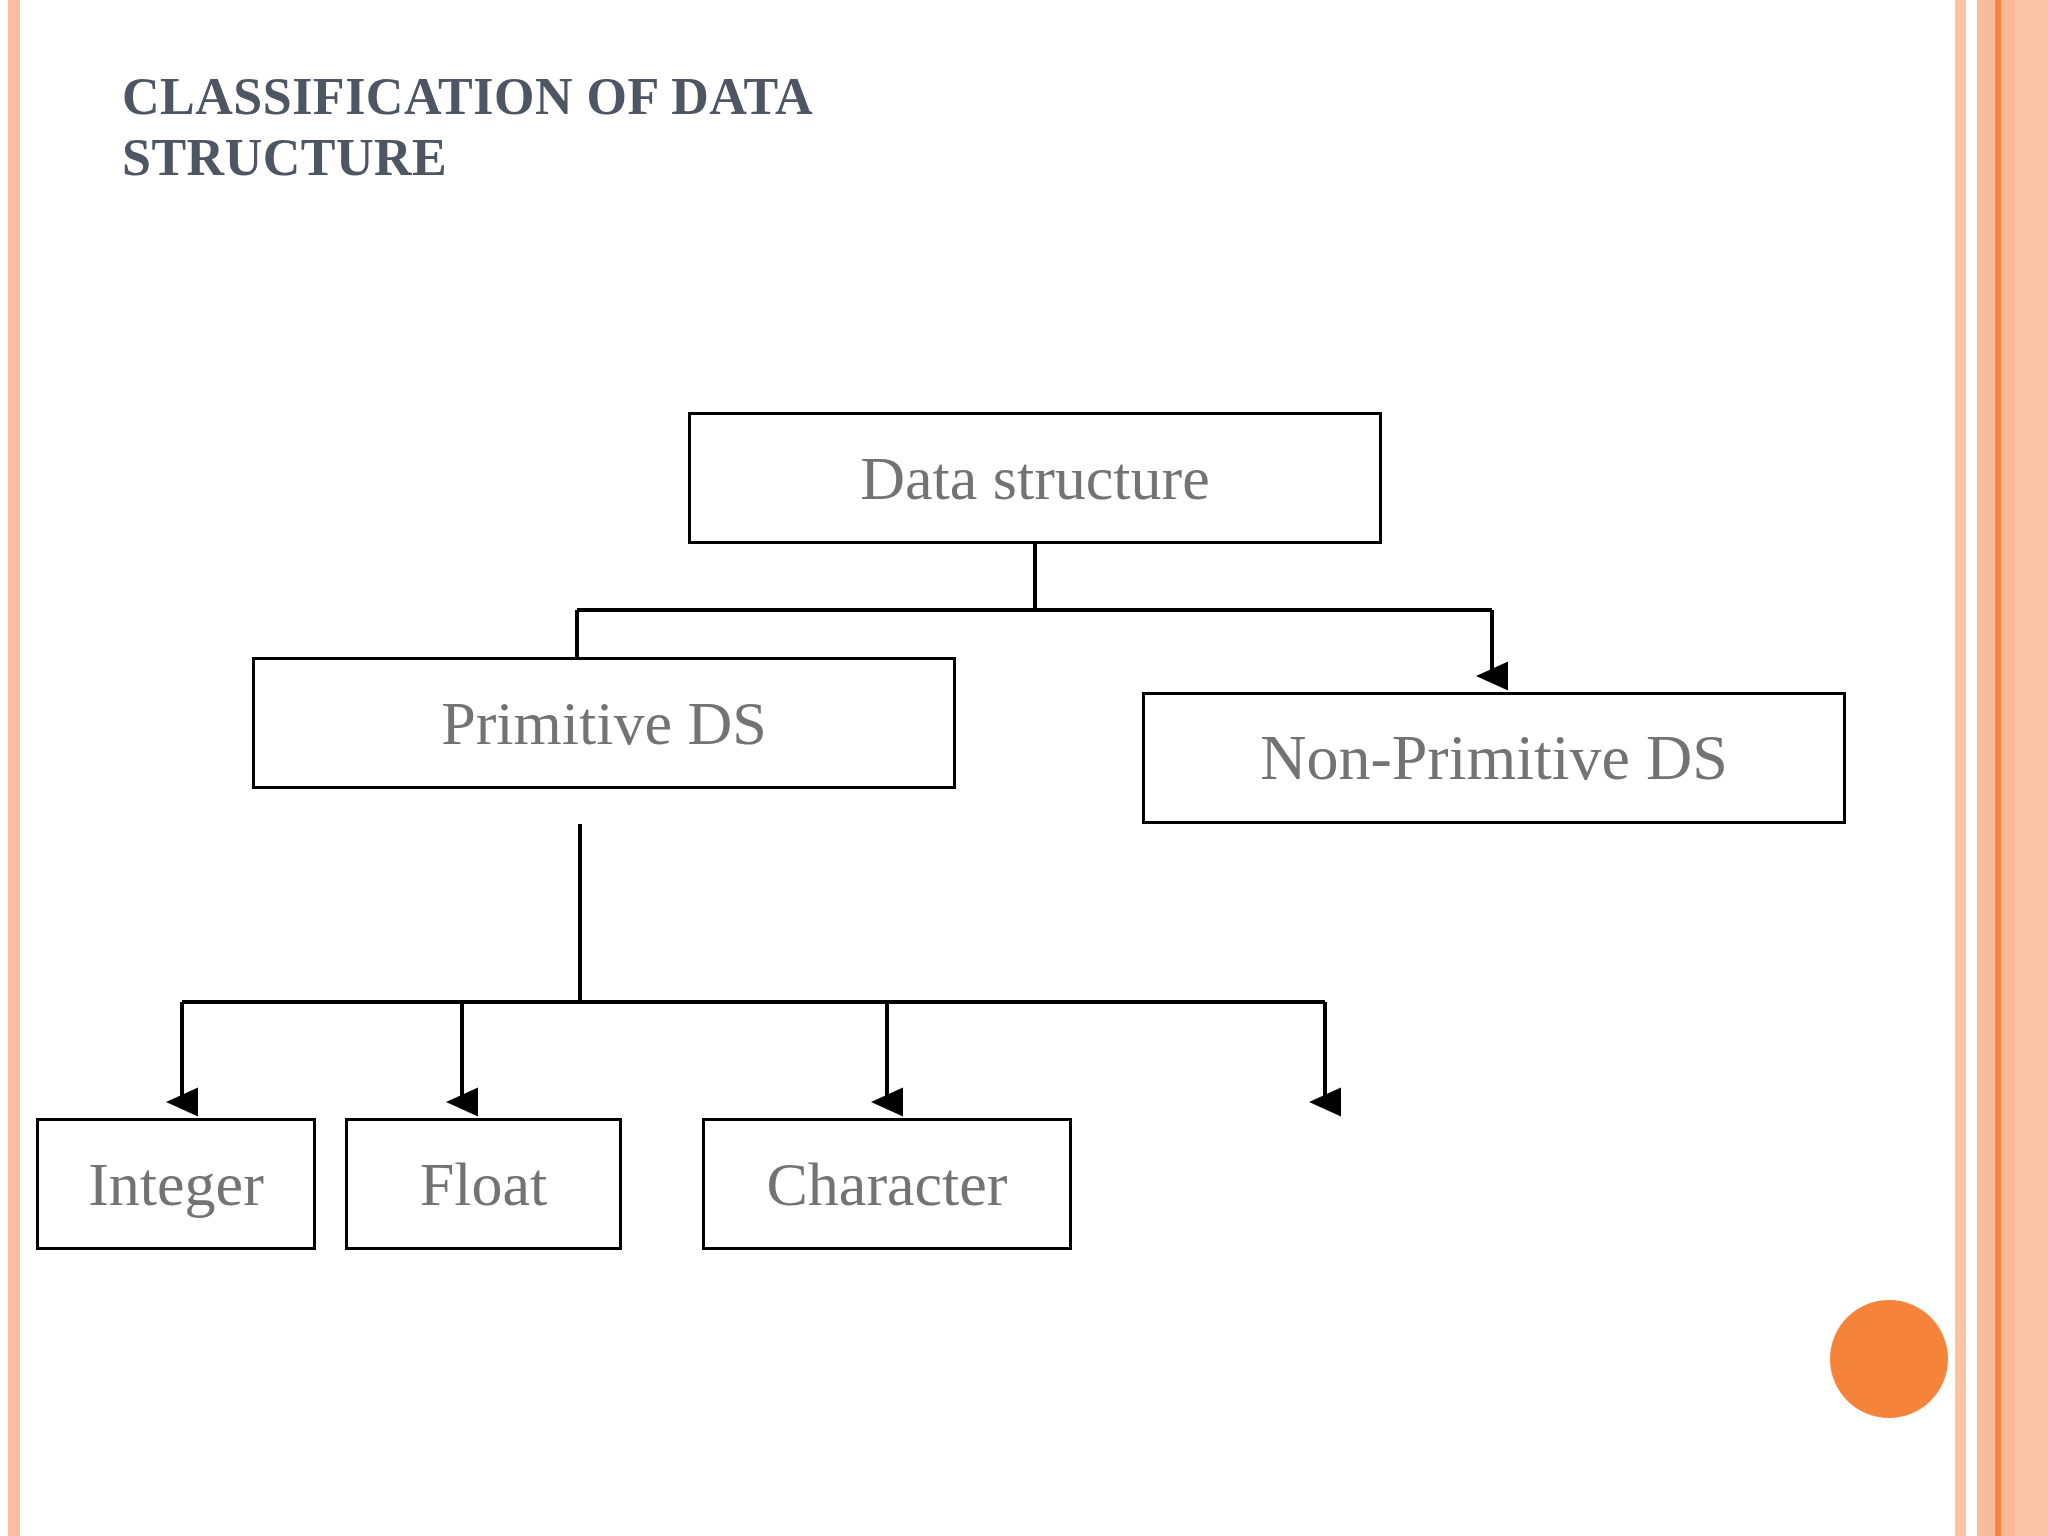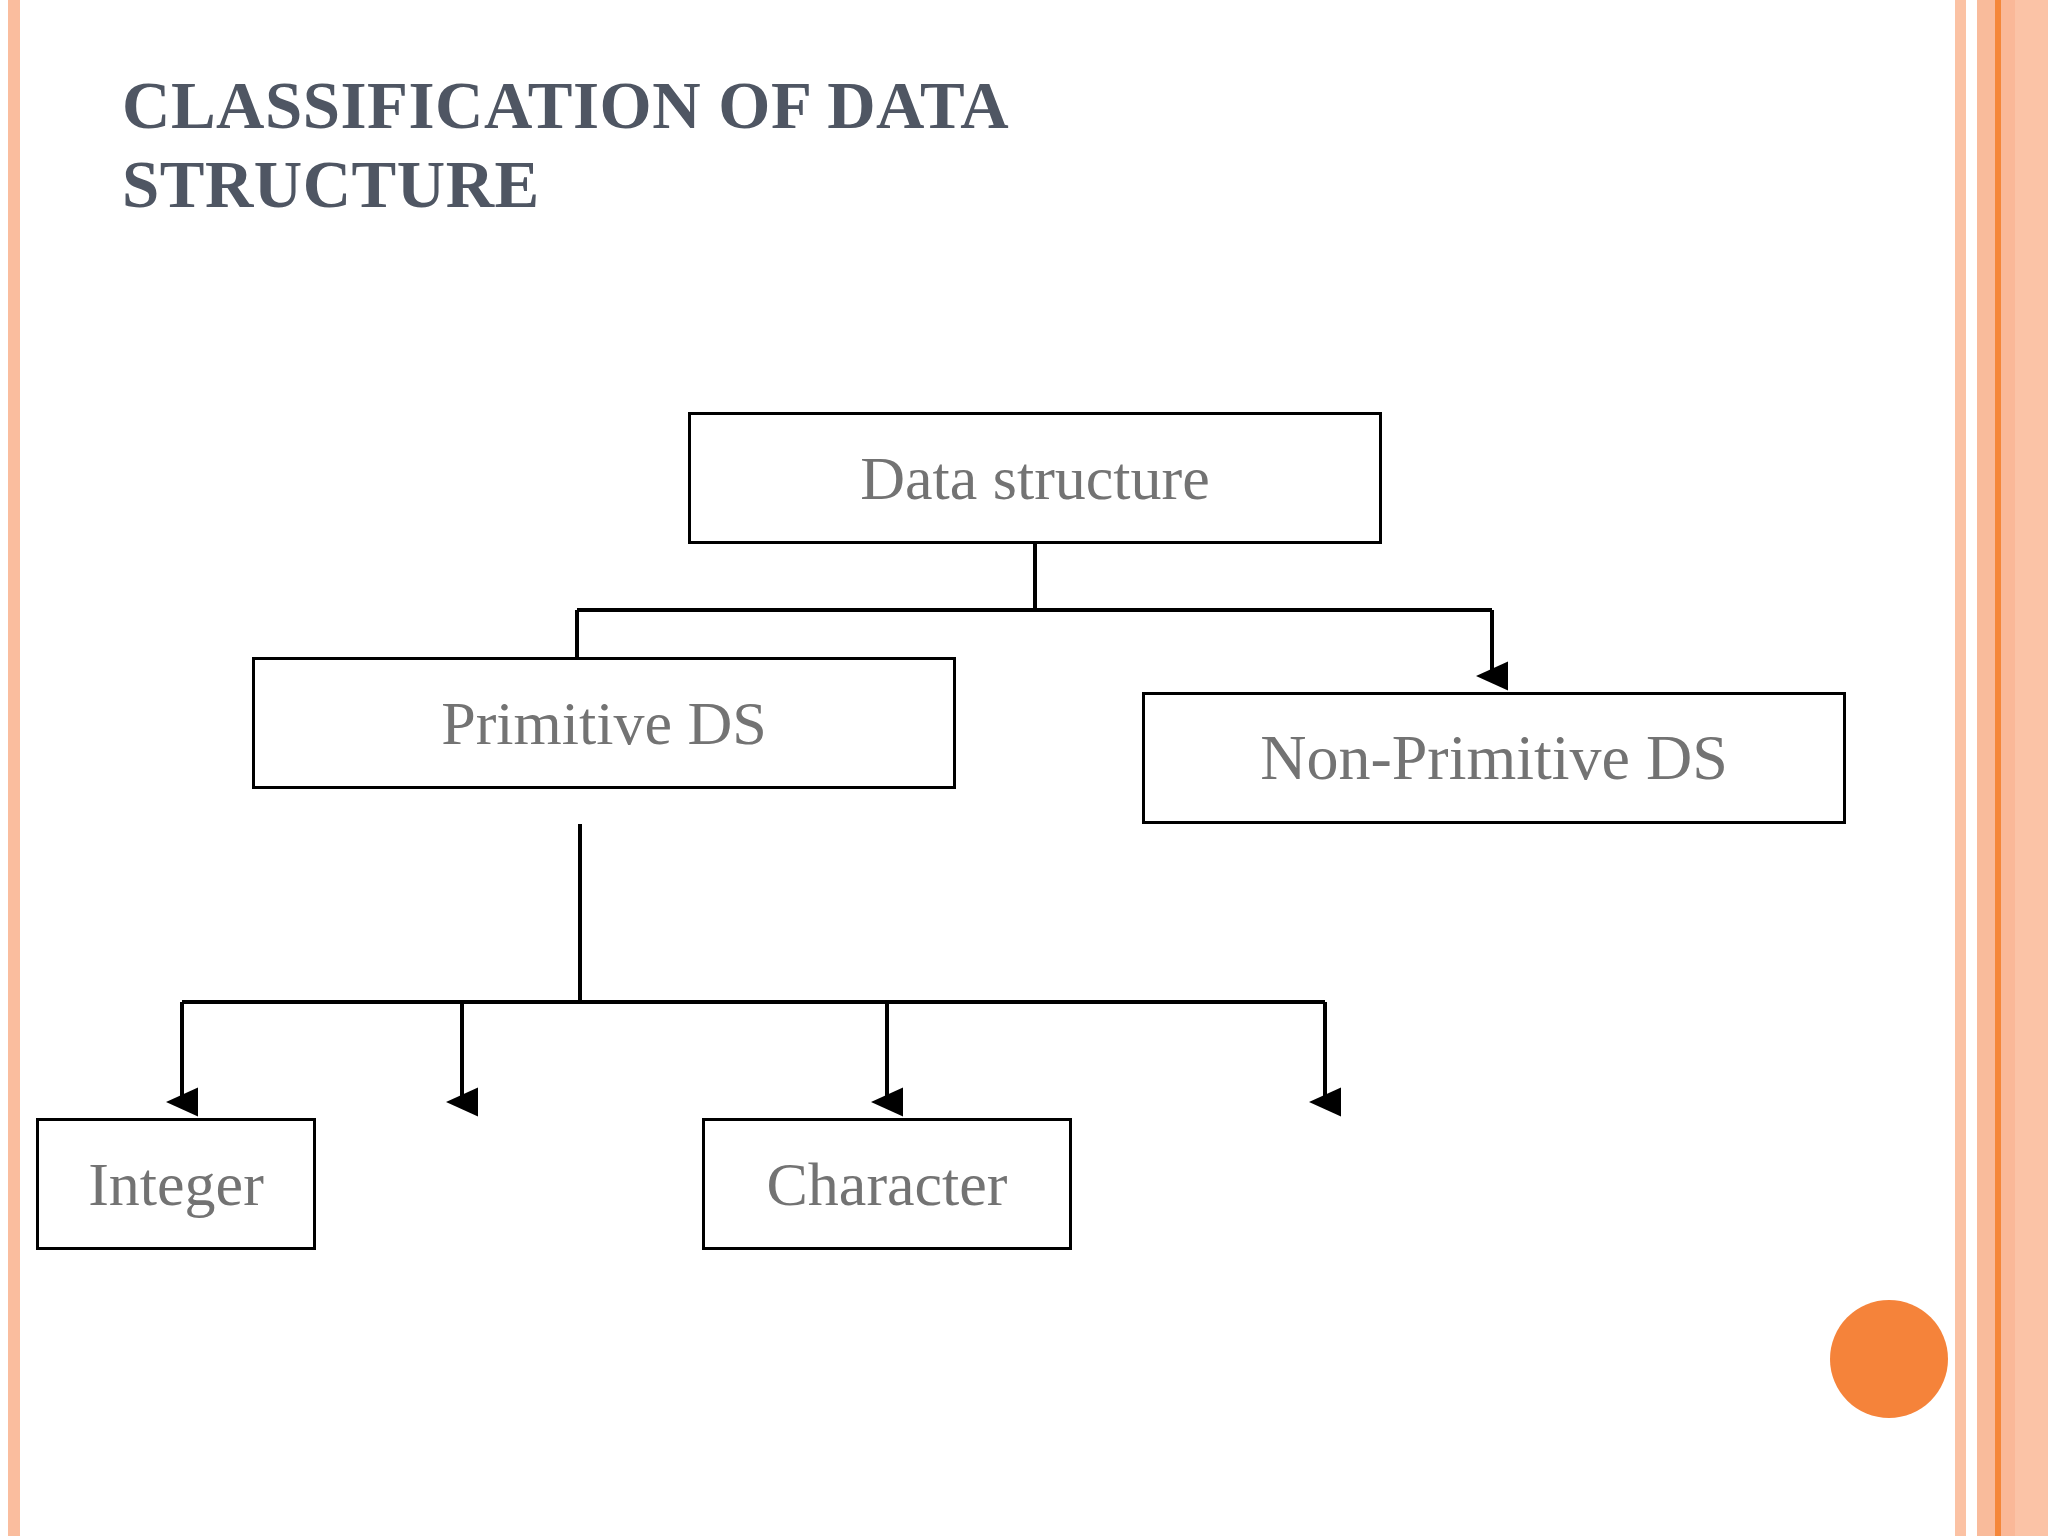--- a/index.html
+++ b/index.html
@@ -31,21 +31,21 @@
 
   
   #title {
     position: absolute;
     left: 122px;
     top: 66px;
     width: 1450px;
     color: #4f5663;
     font-family: "Liberation Serif", "DejaVu Serif", serif;
     font-weight: bold;
-    font-size: 67px;
+    font-size: 52px;
     line-height: 1.18;
     letter-spacing: 0.5px;
     white-space: pre-line;
   }
 
   
   #diagram {
     position: absolute;
     left: 0; top: 0;
     width: 2048px;
@@ -135,20 +135,21 @@
     </svg>
 
     <div class="node" id="node-root">Data structure</div>
 
     <div class="node" id="node-primitive">Primitive DS</div>
 
     <div class="node" id="node-nonprim">Non-Primitive DS</div>
 
     <div class="node" id="node-integer">Integer</div>
 
+    <div class="node" id="node-float">Float</div>
 
     <div class="node" id="node-character">Character</div>
 
 
   </div>
 
   <div id="orange-dot"></div>
 
 </div>
 

